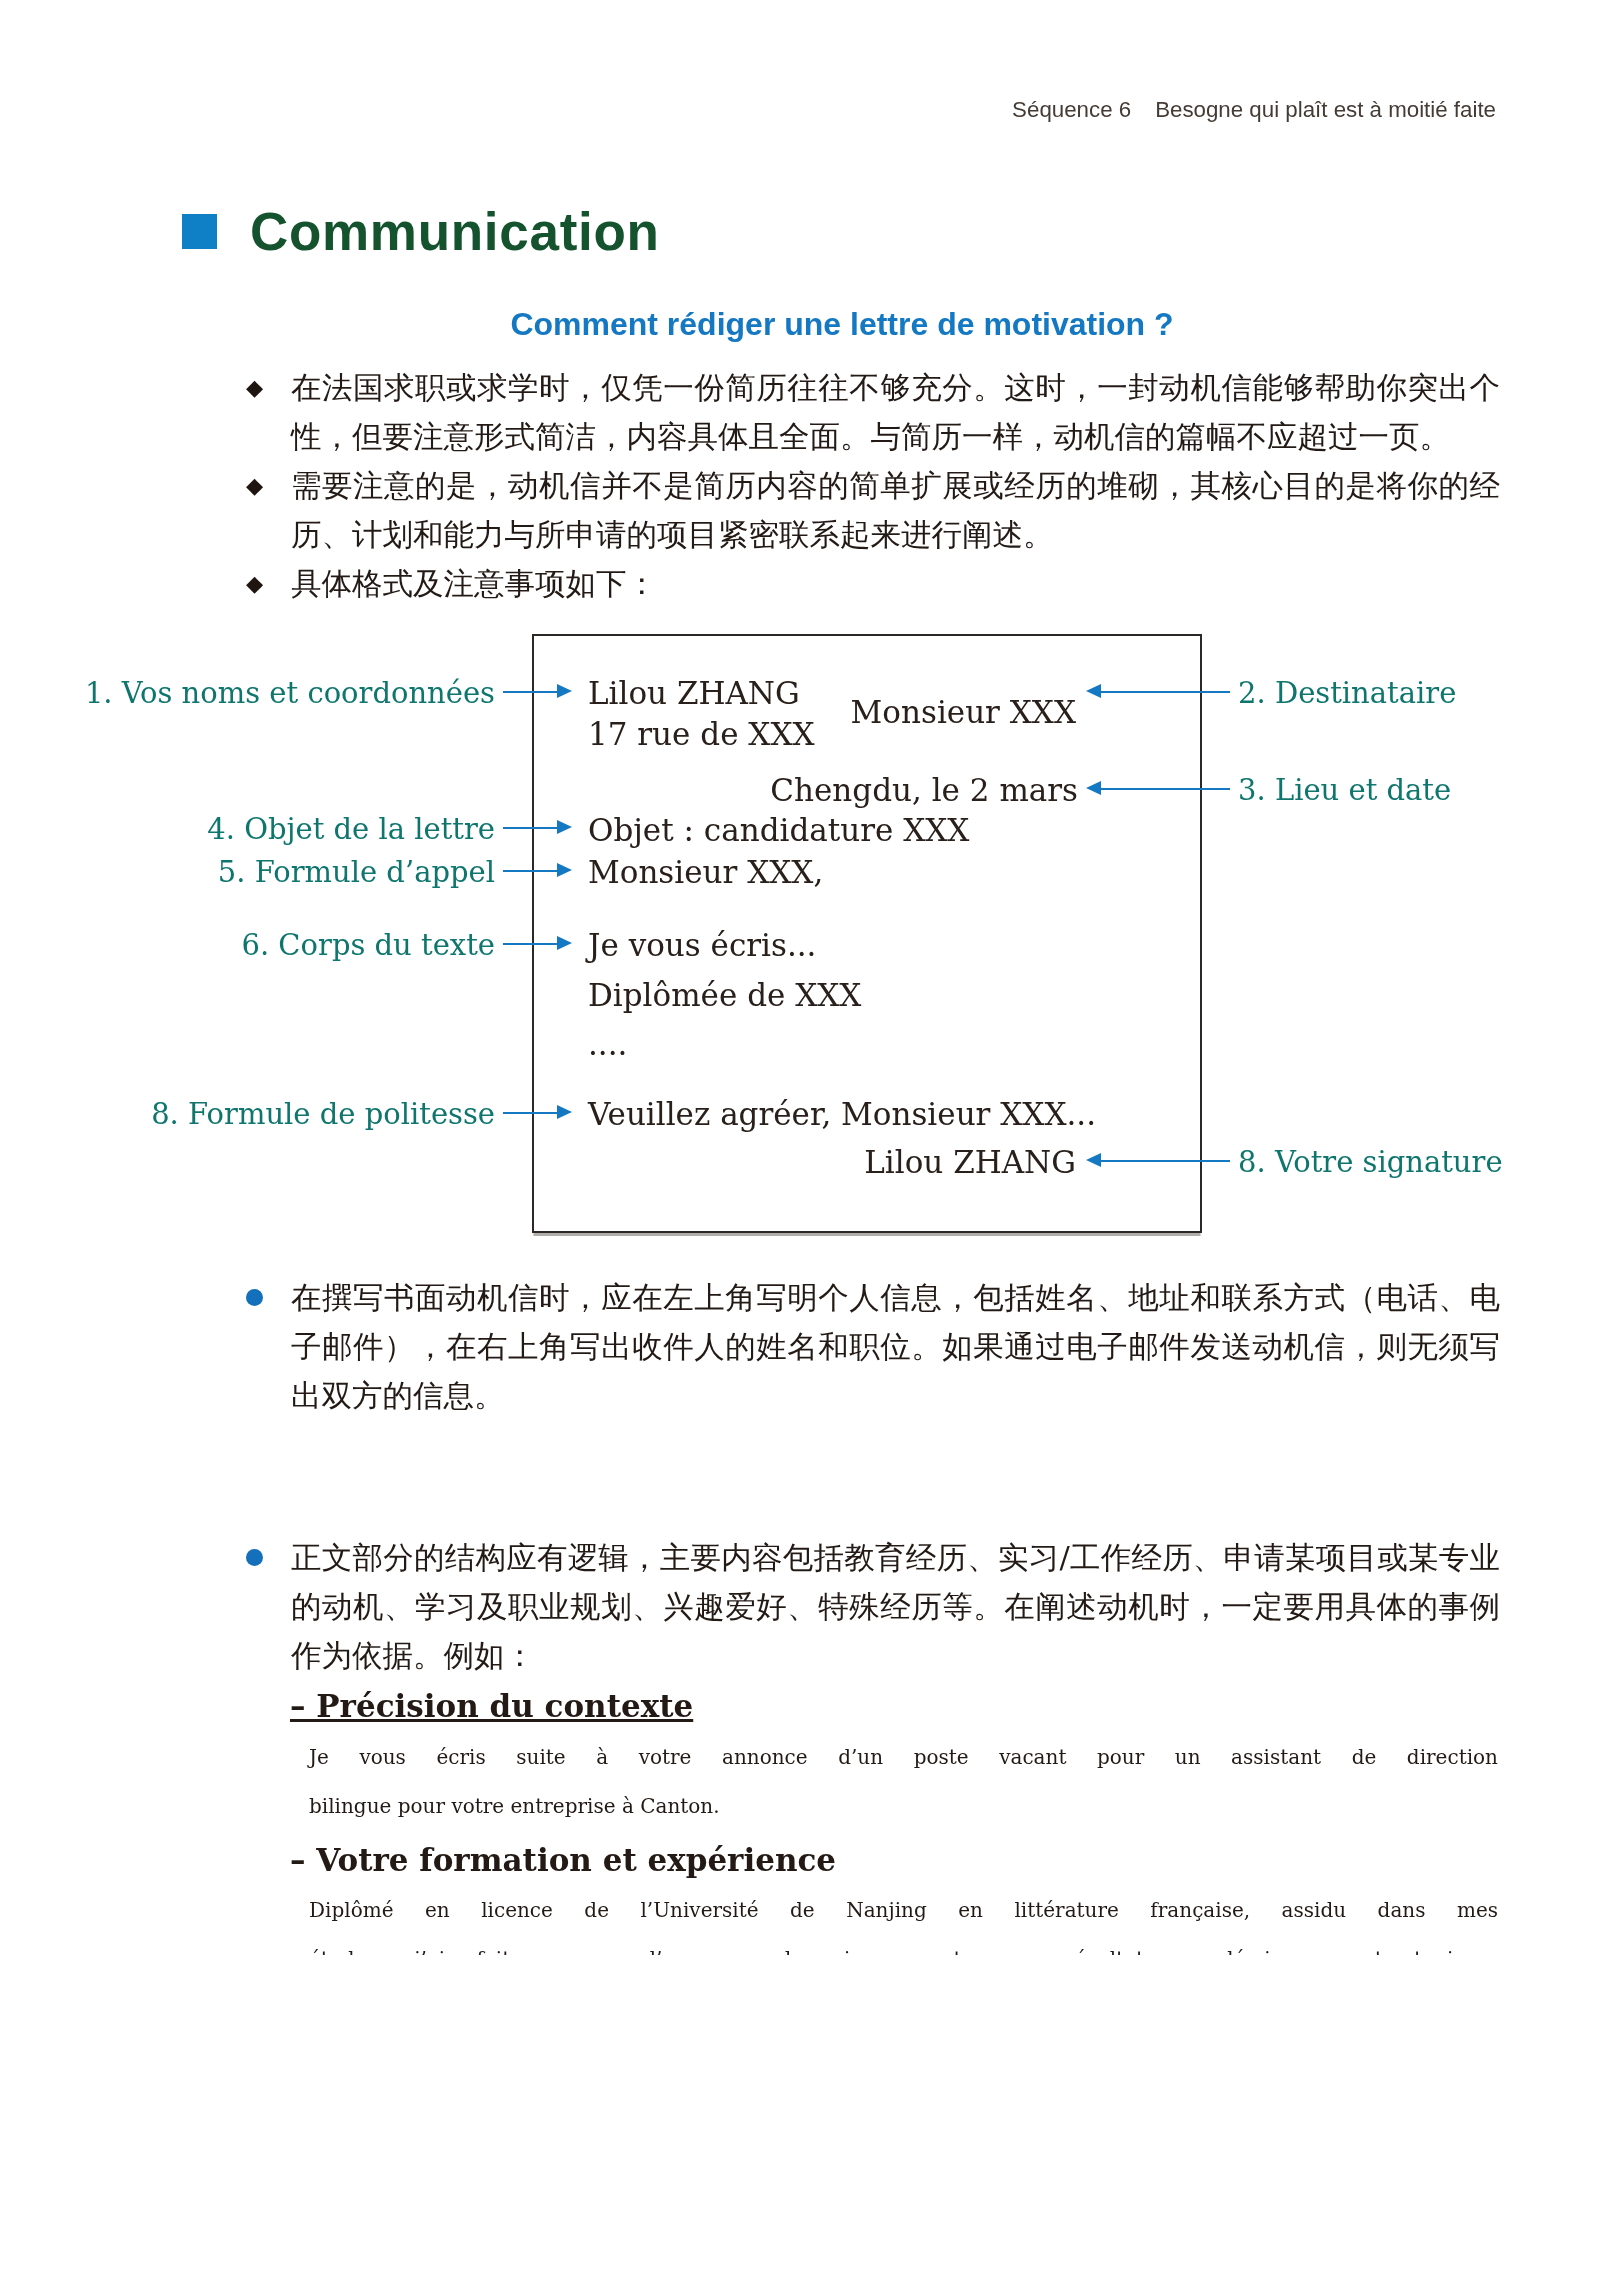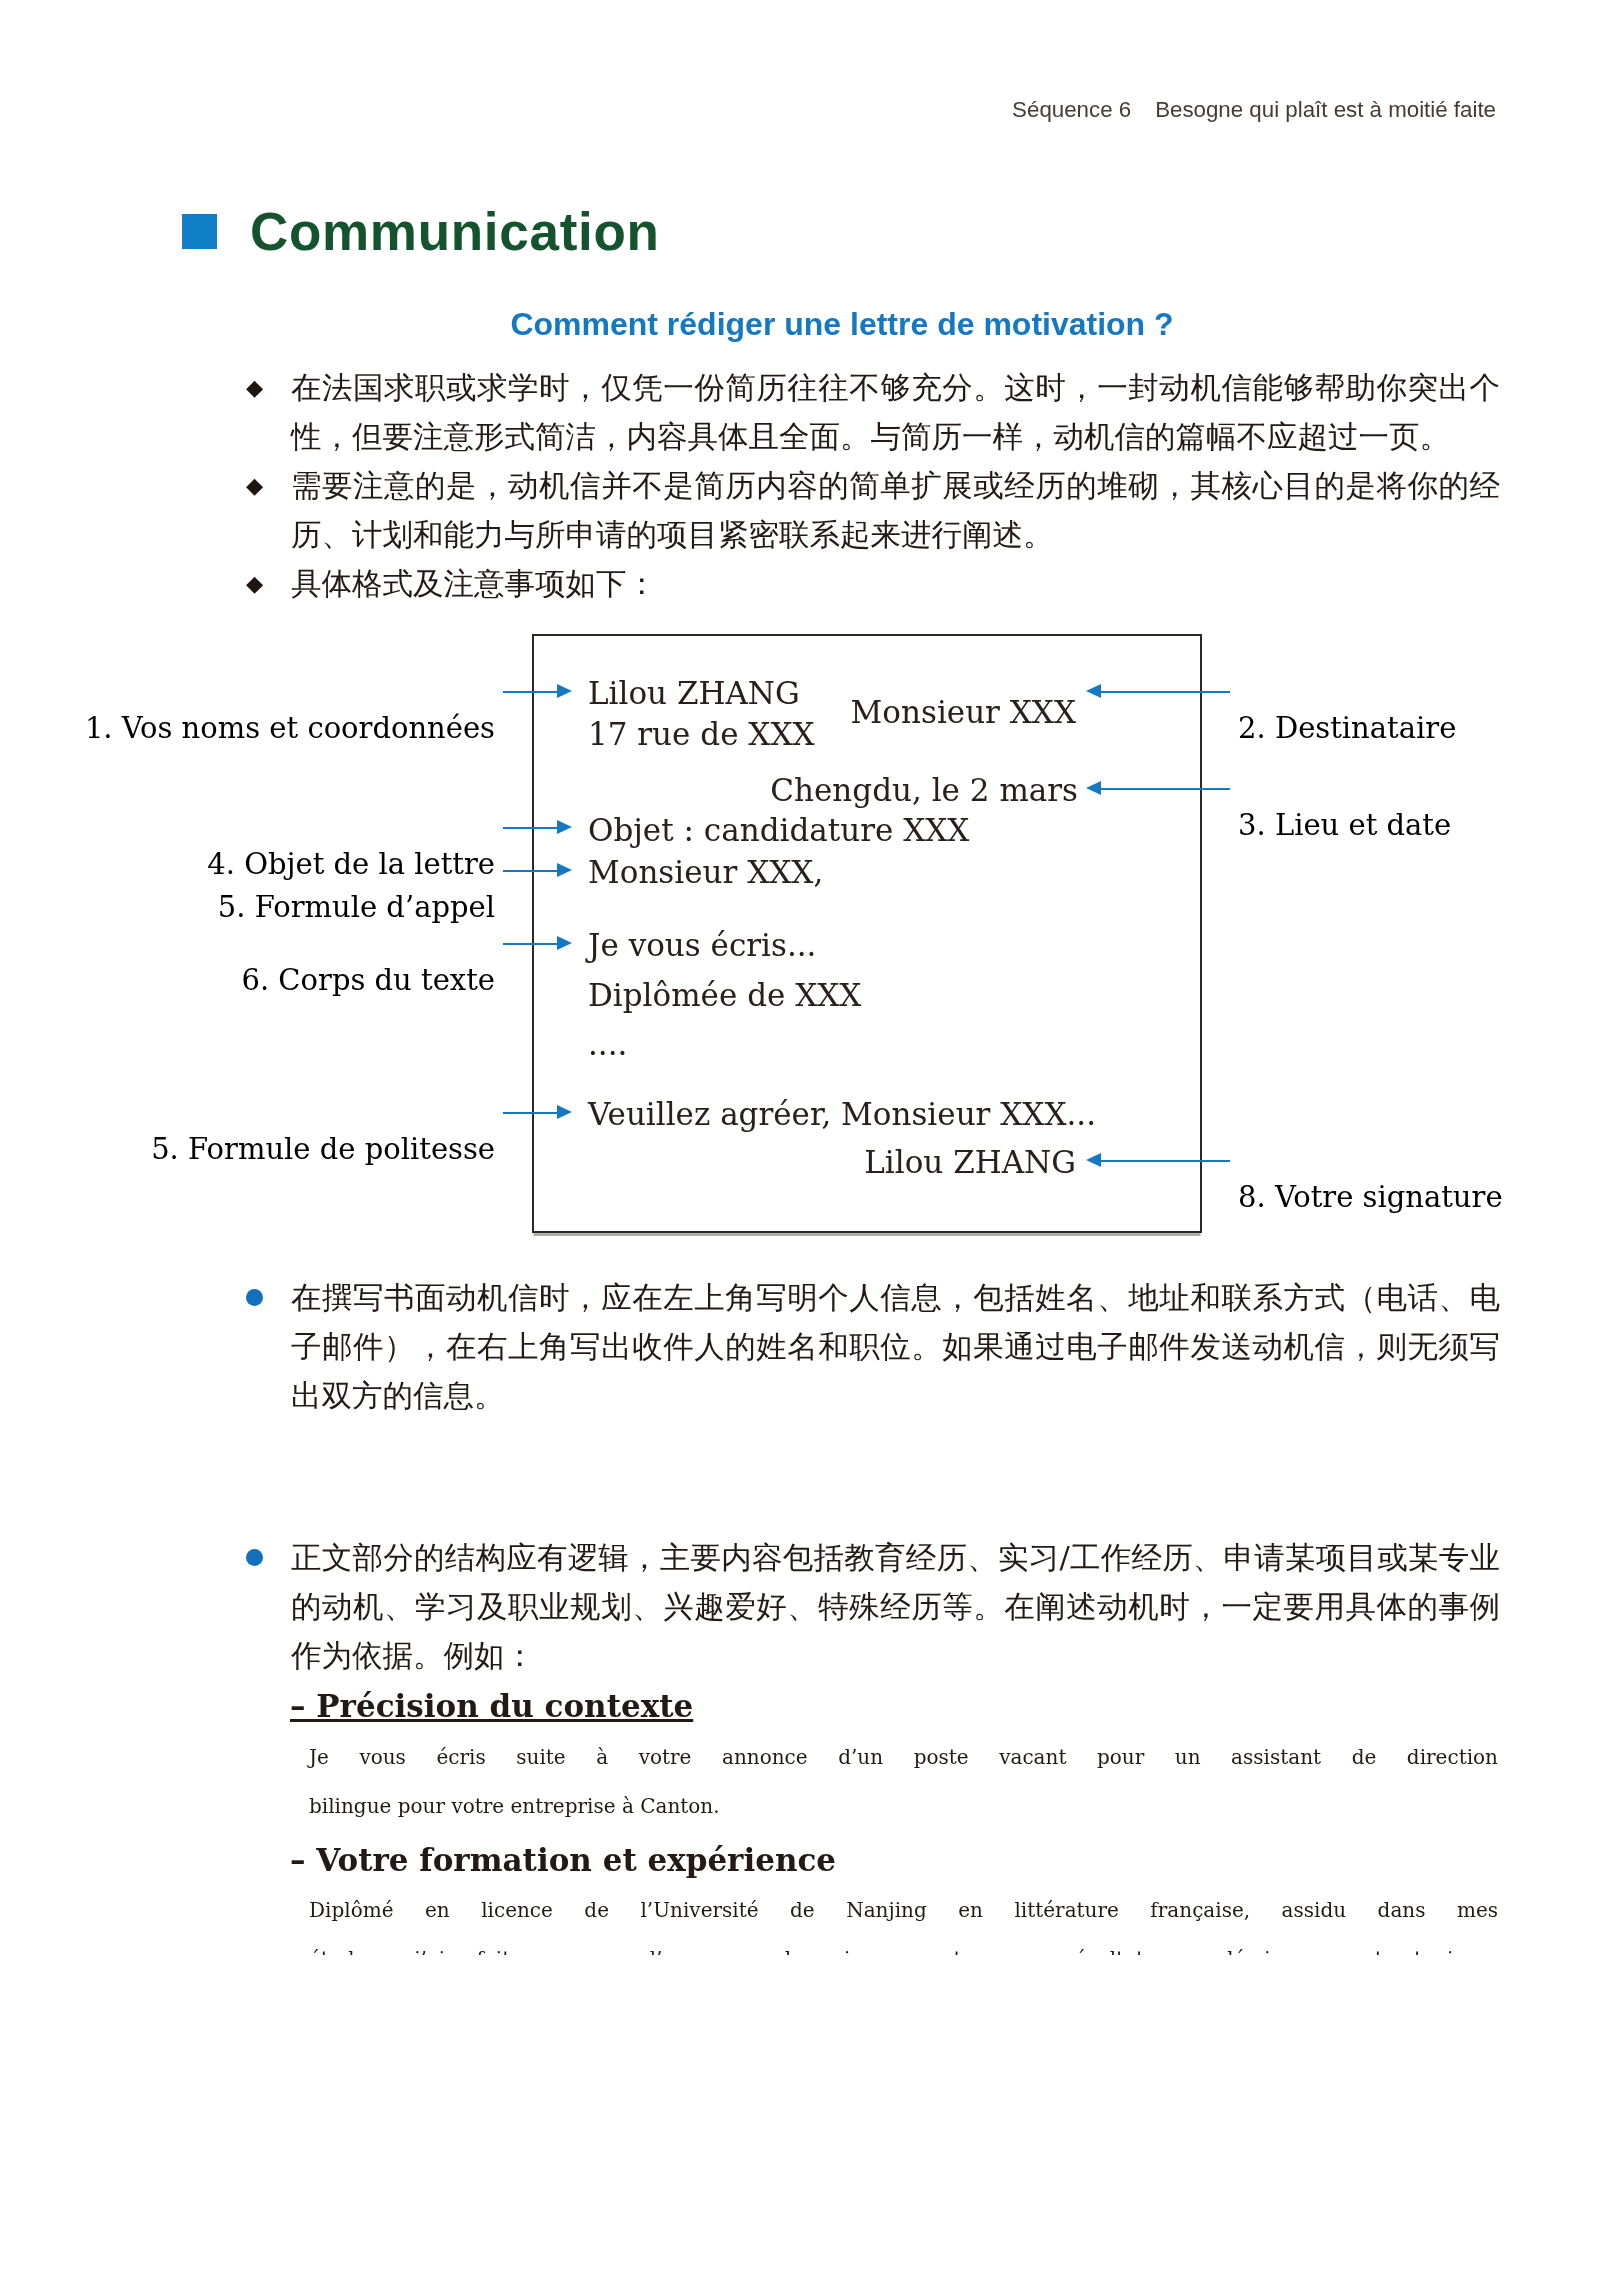--- a/index.html
+++ b/index.html
@@ -46,21 +46,21 @@
   .lt-address{left:588px;top:716px;}
   .lt-recipient{right:541px;top:694px;}
   .lt-date{right:539px;top:772px;}
   .lt-object{left:588px;top:812px;}
   .lt-salut{left:588px;top:854px;}
   .lt-body1{left:588px;top:927px;}
   .lt-body2{left:588px;top:977px;text-align:center;}
   .lt-body3{left:588px;top:1026px;}
   .lt-polite{left:588px;top:1096px;}
   .lt-sign{right:541px;top:1144px;}
-  .lbl{position:absolute;font-size:29px;line-height:33px;color:#000000;white-space:nowrap;margin-top:35px;}
+  .lbl{position:absolute;font-size:29px;line-height:33px;color:#0f766e;white-space:nowrap;}
   .lbl-l{right:1122px;text-align:right;}
   .lbl-r{left:1238px;}
   .lbl-1{top:677px;}
   .lbl-4{top:813px;}
   .lbl-5{top:856px;}
   .lbl-6{top:929px;}
   .lbl-7{top:1098px;}
   .lbl-2{top:677px;}
   .lbl-3{top:774px;}
   .lbl-8{top:1146px;}
@@ -148,21 +148,21 @@
   <div class="lt lt-body1">Je vous écris...</div>
   <div class="lt lt-body2">Diplômée de XXX</div>
   <div class="lt lt-body3">....</div>
   <div class="lt lt-polite">Veuillez agréer, Monsieur XXX...</div>
   <div class="lt lt-sign">Lilou ZHANG</div>
 
   <div class="lbl lbl-l lbl-1">1. Vos noms et coordonnées</div>
   <div class="lbl lbl-l lbl-4">4. Objet de la lettre</div>
   <div class="lbl lbl-l lbl-5">5. Formule d’appel</div>
   <div class="lbl lbl-l lbl-6">6. Corps du texte</div>
-  <div class="lbl lbl-l lbl-7">5. Formule de politesse</div>
+  <div class="lbl lbl-l lbl-7">8. Formule de politesse</div>
   <div class="lbl lbl-r lbl-2">2. Destinataire</div>
   <div class="lbl lbl-r lbl-3">3. Lieu et date</div>
   <div class="lbl lbl-r lbl-8">8. Votre signature</div>
 
   <div class="arr r arr-1"></div>
   <div class="arr r arr-4"></div>
   <div class="arr r arr-5"></div>
   <div class="arr r arr-6"></div>
   <div class="arr r arr-7"></div>
   <div class="arr l arr-2"></div>

